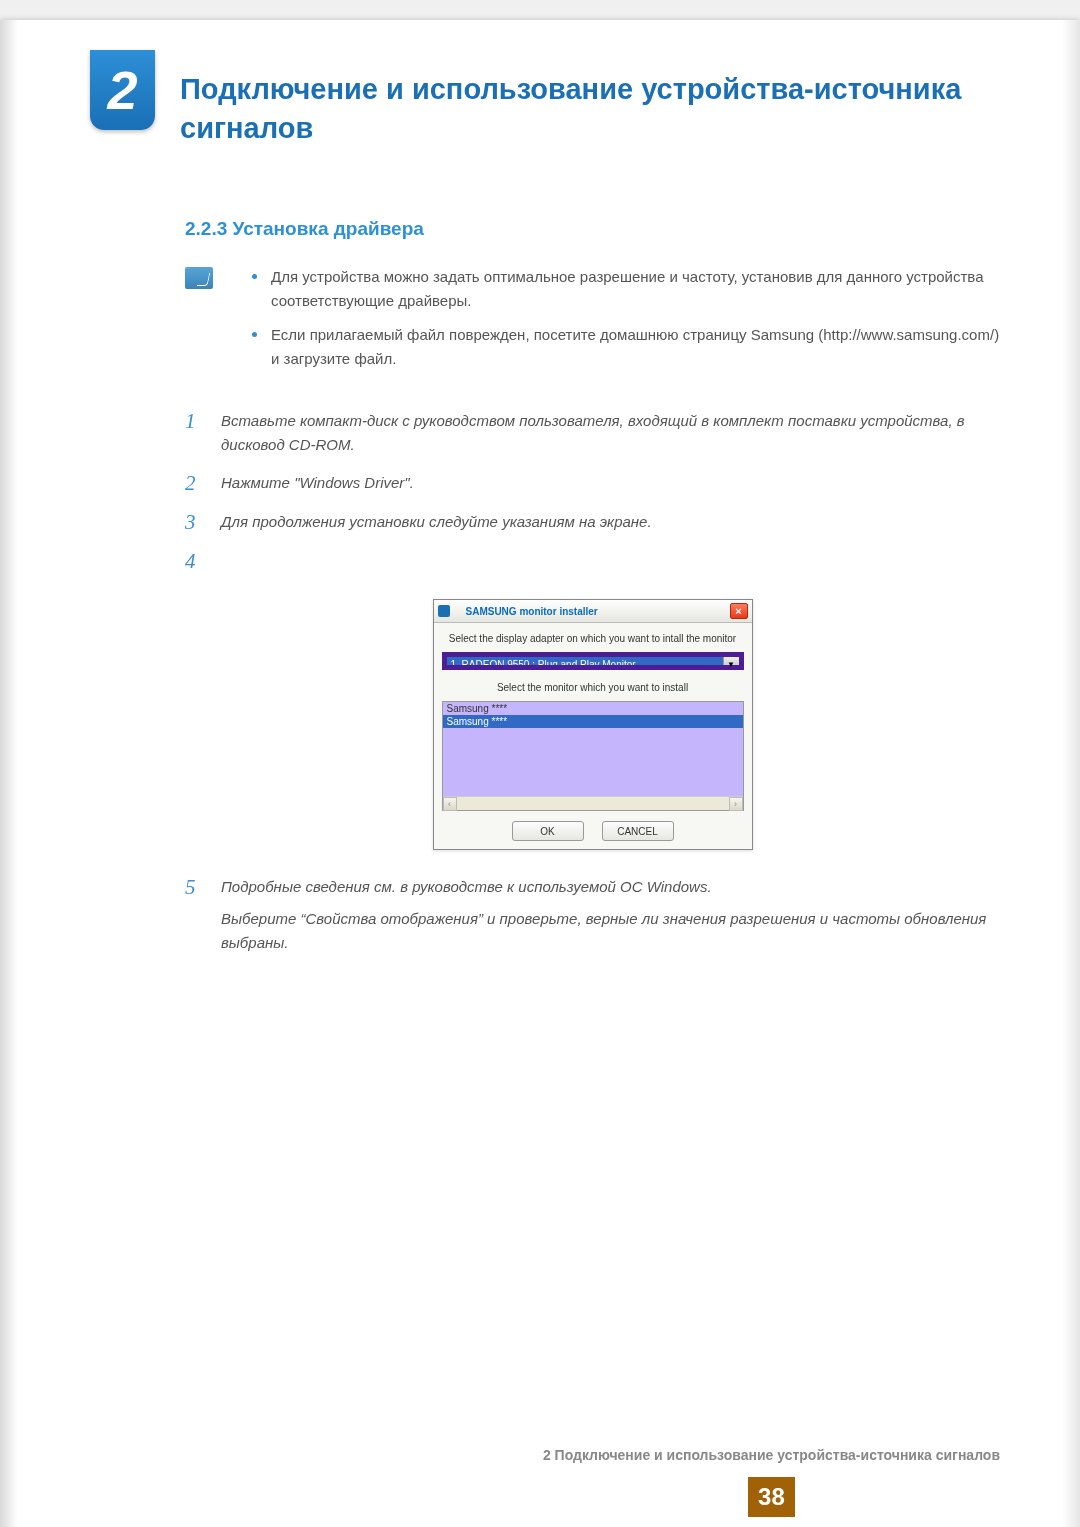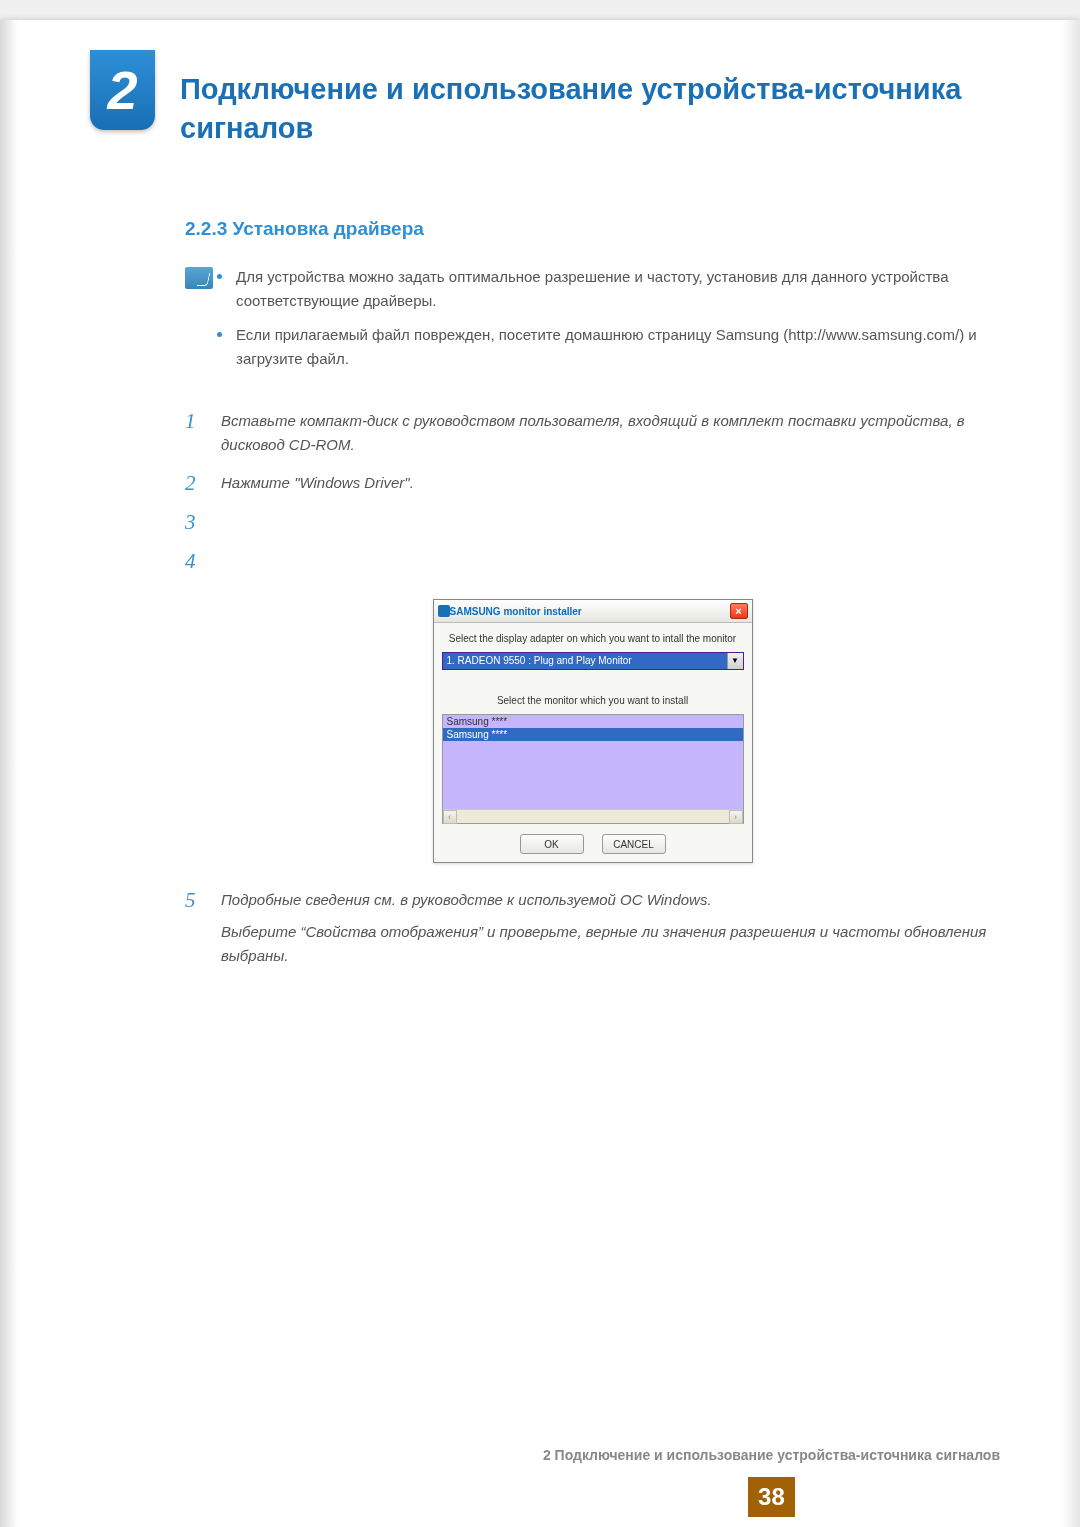--- a/index.html
+++ b/index.html
@@ -51,21 +51,21 @@
   }
   .content { padding-left: 95px; }
   .section-heading {
     color: #2d8fd6;
     font-size: 19px;
     font-weight: bold;
     margin-bottom: 25px;
   }
   .note-block {
     display: flex;
-    gap: 1px;
+    gap: 36px;
     margin-bottom: 28px;
   }
   .note-icon {
     width: 28px;
     height: 22px;
     background: linear-gradient(#5aa5d8, #3a85b8);
     border-radius: 2px;
     position: relative;
     flex-shrink: 0;
     margin-top: 2px;
@@ -141,21 +141,21 @@
     padding: 3px 4px;
     background: linear-gradient(#fff, #e6e6e0);
     border-bottom: 1px solid #bbb;
   }
   .installer-title {
     color: #0a6bbf;
     font-weight: bold;
     font-size: 10px;
     display: flex;
     align-items: center;
-    gap: 0;
+    gap: 16px;
   }
   .installer-appicon {
     width: 12px; height: 12px;
     background: #1a6fb5;
     display: inline-block;
     border-radius: 2px;
   }
   .installer-close {
     width: 18px; height: 16px;
     background: linear-gradient(#ff7b5a, #e63b1c);
@@ -166,22 +166,22 @@
     font-size: 11px;
     display: flex;
     align-items: center;
     justify-content: center;
     line-height: 1;
   }
   .installer-body { padding: 10px 8px 8px; }
   .installer-label { text-align: center; color: #333; margin-bottom: 8px; font-size: 10px; }
   .installer-dropdown {
     display: flex;
-    border: 1px solid #4c1d95;
-    margin-bottom: 25px;
+    border: 5px solid #4c1d95;
+    margin-bottom: 12px;
     height: 18px;
   }
   .installer-dropdown .sel {
     flex: 1;
     background: #316ac5;
     color: #fff;
     padding: 2px 4px;
     font-size: 10px;
     white-space: nowrap;
     overflow: hidden;
@@ -221,21 +221,21 @@
     line-height: 12px;
     color: #888;
   }
   .installer-buttons {
     display: flex;
     justify-content: center;
     gap: 18px;
     margin-top: 10px;
   }
   .installer-buttons button {
-    width: 64px;
+    width: 72px;
     height: 20px;
     font-size: 10px;
     background: linear-gradient(#fdfdfd, #e6e6e2);
     border: 1px solid #999;
     border-radius: 3px;
     color: #333;
   }
   .footer {
     position: absolute;
     bottom: 30px;
@@ -299,20 +299,21 @@
       <li>
         <span class="step-num">1</span>
         <div class="step-body">Вставьте компакт-диск с руководством пользователя, входящий в комплект поставки устройства, в дисковод CD-ROM.</div>
       </li>
       <li>
         <span class="step-num">2</span>
         <div class="step-body">Нажмите "Windows Driver".</div>
       </li>
       <li>
         <span class="step-num">3</span>
+        <div class="step-body">Для продолжения установки следуйте указаниям на экране.</div>
       </li>
       <li>
         <span class="step-num">4</span>
       </li>
     </ol>
 
     <div class="screenshot-wrap">
       <div class="installer">
         <div class="installer-titlebar">
           <div class="installer-title">

